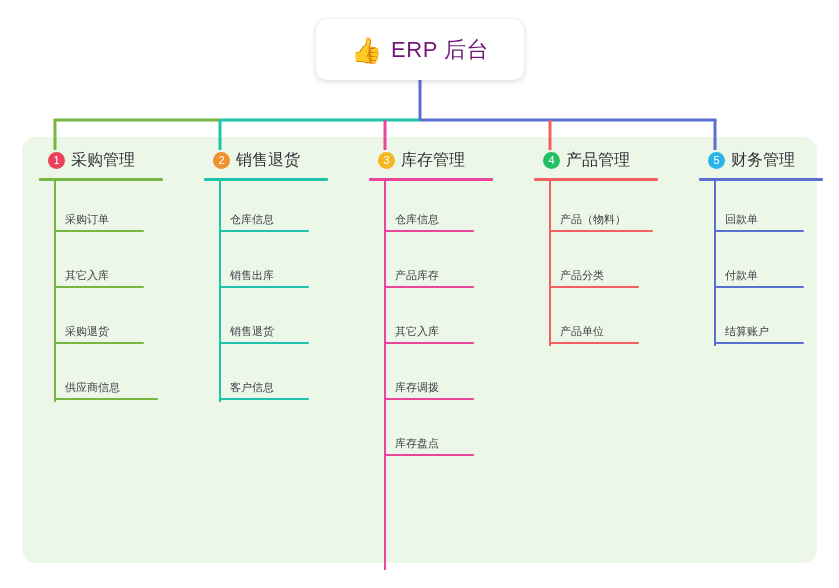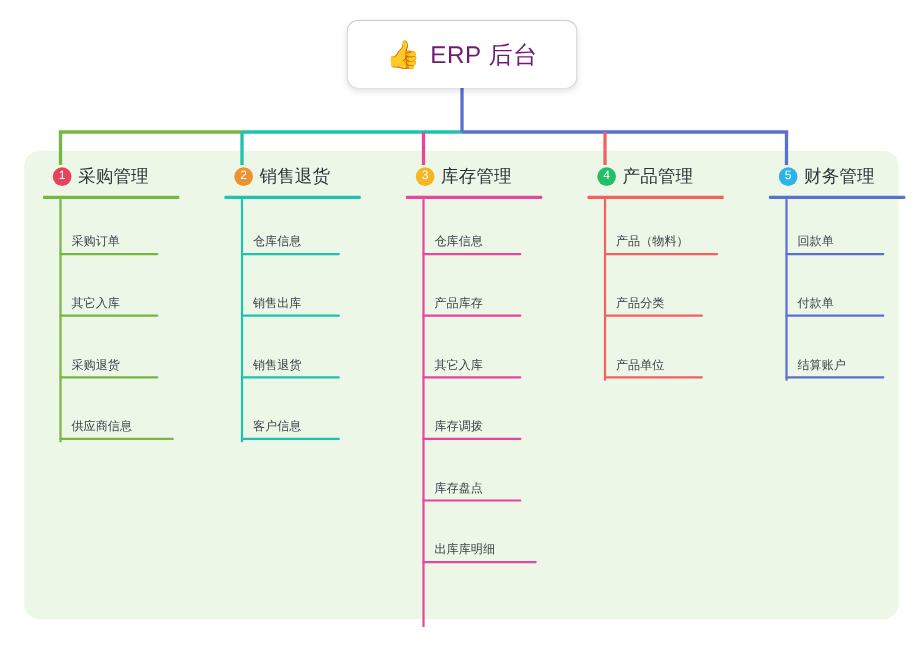--- a/index.html
+++ b/index.html
@@ -233,24 +233,20 @@
           <div class="rule" style="background: rgb(232, 69, 156);"></div>
         </div>
         <div class="item">
           <span class="label">库存调拨</span>
           <div class="rule" style="background: rgb(232, 69, 156);"></div>
         </div>
         <div class="item">
           <span class="label">库存盘点</span>
           <div class="rule" style="background: rgb(232, 69, 156);"></div>
         </div>
-        <div class="item wide">
-          <span class="label">出库库明细</span>
-          <div class="rule" style="background: rgb(232, 69, 156);"></div>
-        </div>
       </div>
     </div>
     <div class="column" style="left: 527px;">
       <div class="col-head">
         <span class="badge" style="background: rgb(34, 192, 100);">4</span>
         <span class="col-title">产品管理</span>
       </div>
       <div class="head-rule" style="background: rgb(244, 96, 95);"></div>
       <div class="items">
         <div class="trunk" style="background: rgb(244, 96, 95); height: 165px;"></div>

